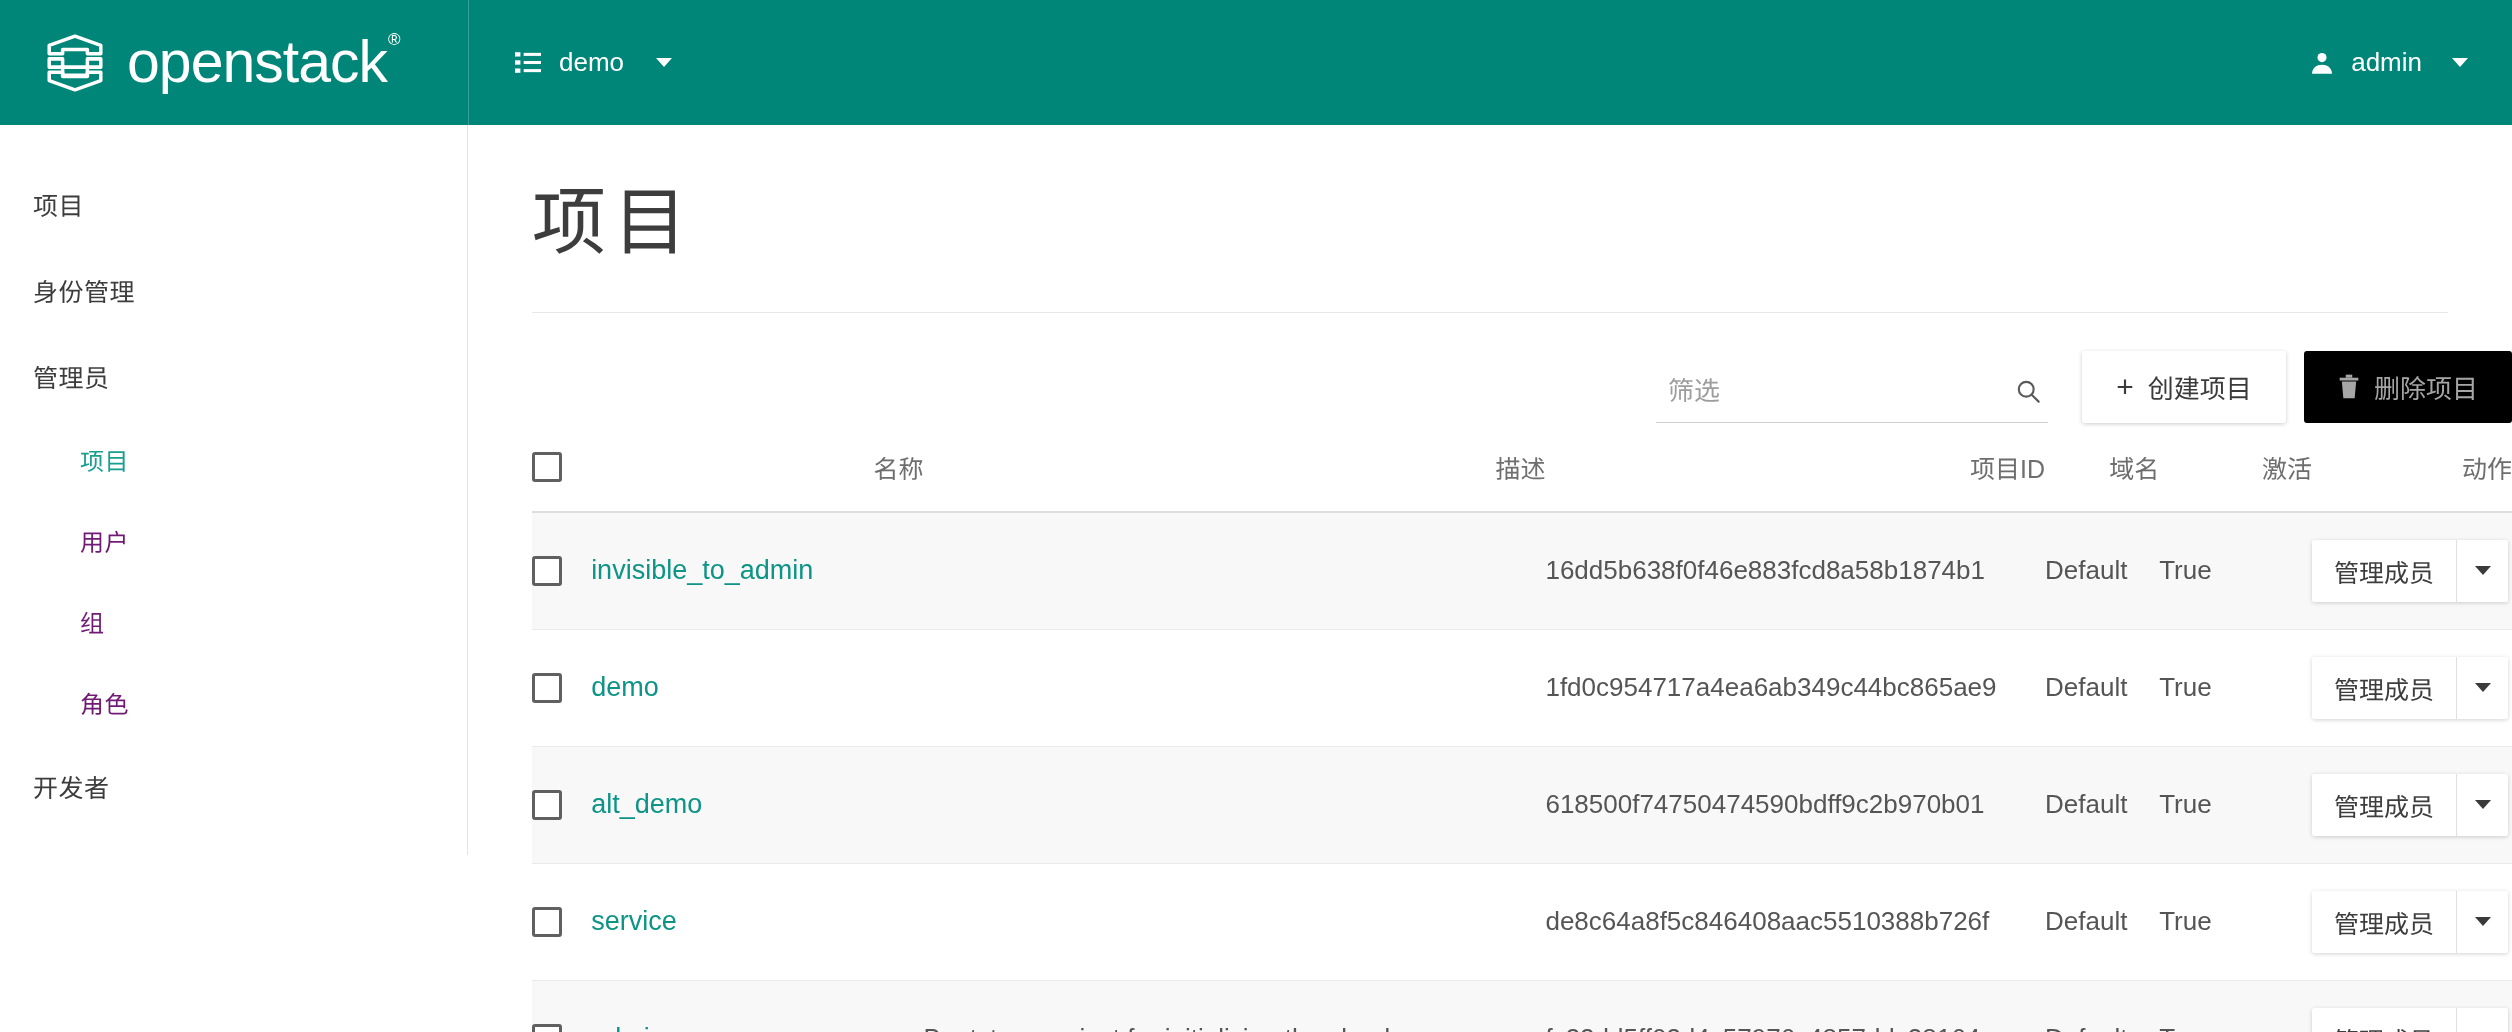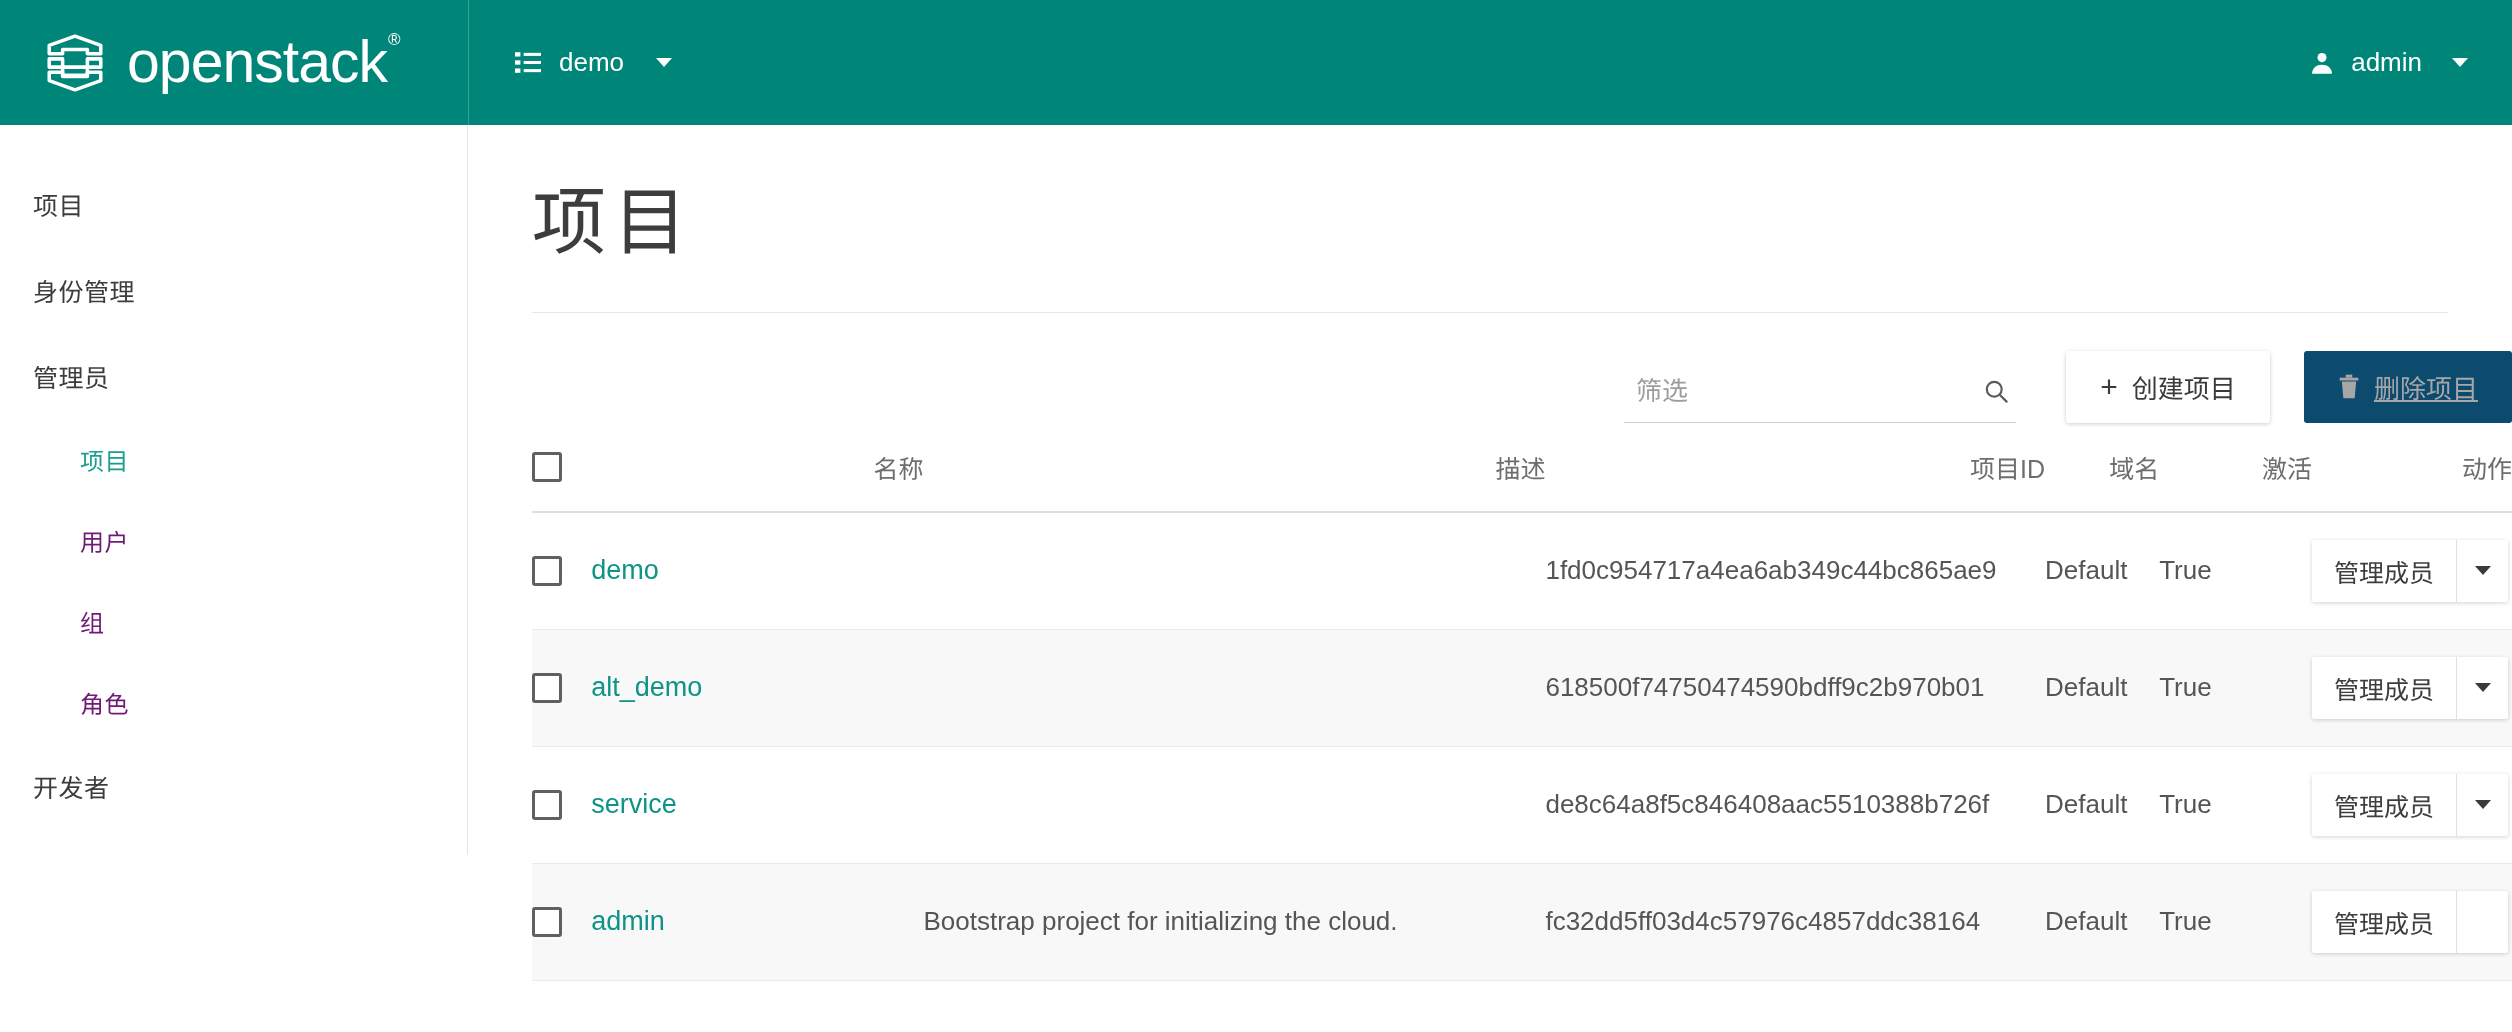--- a/index.html
+++ b/index.html
@@ -133,21 +133,21 @@
     margin-top: 42px;
     border-bottom: 1px solid #e8e8e8;
   }
 
   
   .toolbar {
     display: flex;
     align-items: flex-end;
     justify-content: flex-end;
     padding: 38px 0 0 64px;
-    gap: 16px;
+    gap: 0;
   }
   .filter-box {
     position: relative;
     width: 392px;
     border-bottom: 1px solid #cfcfcf;
     padding: 0 6px 15px 12px;
     display: flex;
     align-items: center;
   }
   .filter-input {
@@ -178,27 +178,26 @@
   }
   .btn-create {
     background: #ffffff;
     color: #3b3b3b;
     box-shadow: 0 1px 4px rgba(0,0,0,0.20);
     border-radius: 3px;
     margin-left: 34px;
     min-width: 204px;
   }
   .btn-delete {
-    background: #0c4a6e;
+    background: #000000;
     color: #a6a6a6;
     border-radius: 3px;
     margin-left: 18px;
     cursor: default;
     min-width: 208px;
-    text-decoration: underline;
   }
   .plus-glyph { font-size: 30px; line-height: 1; font-weight: 400; }
   .trash-icon { width: 22px; height: 25px; display:block; }
 
   
   .table-wrap { padding: 0 0 0 64px; }
   table.projects {
     width: 100%;
     border-collapse: collapse;
     table-layout: fixed;
@@ -398,78 +397,96 @@
             <th>名称</th>
             <th>描述</th>
             <th>项目ID</th>
             <th>域名</th>
             <th>激活</th>
             <th>动作</th>
           </tr>
         </thead>
         <tbody>
 
-
-          <tr>
+          <tr class="striped">
             <td>
                 <span class="chk"></span>
               </td>
-            <td><a class="proj-link">demo</a></td>
+            <td><a class="proj-link">invisible_to_admin</a></td>
             <td class="cell-desc"></td>
-            <td class="mono-id">1fd0c954717a4ea6ab349c44bc865ae9</td>
+            <td class="mono-id">16dd5b638f0f46e883fcd8a58b1874b1</td>
             <td class="cell-plain">Default</td>
             <td class="cell-plain">True</td>
             <td>
               <span class="split-btn">
                 <button class="split-main">管理成员</button>
                 <button class="split-toggle">
                     <span class="caret-dark"></span>
                   </button>
               </span>
             </td>
           </tr>
 
-          <tr class="striped">
+          <tr>
             <td>
                 <span class="chk"></span>
               </td>
-            <td><a class="proj-link">alt_demo</a></td>
+            <td><a class="proj-link">demo</a></td>
             <td class="cell-desc"></td>
-            <td class="mono-id">618500f74750474590bdff9c2b970b01</td>
+            <td class="mono-id">1fd0c954717a4ea6ab349c44bc865ae9</td>
             <td class="cell-plain">Default</td>
             <td class="cell-plain">True</td>
             <td>
               <span class="split-btn">
                 <button class="split-main">管理成员</button>
                 <button class="split-toggle">
                     <span class="caret-dark"></span>
                   </button>
               </span>
             </td>
           </tr>
 
-          <tr>
+          <tr class="striped">
             <td>
                 <span class="chk"></span>
               </td>
-            <td><a class="proj-link">service</a></td>
+            <td><a class="proj-link">alt_demo</a></td>
             <td class="cell-desc"></td>
-            <td class="mono-id">de8c64a8f5c846408aac5510388b726f</td>
+            <td class="mono-id">618500f74750474590bdff9c2b970b01</td>
             <td class="cell-plain">Default</td>
             <td class="cell-plain">True</td>
             <td>
               <span class="split-btn">
                 <button class="split-main">管理成员</button>
                 <button class="split-toggle">
                     <span class="caret-dark"></span>
                   </button>
               </span>
             </td>
           </tr>
 
+          <tr>
+            <td>
+                <span class="chk"></span>
+              </td>
+            <td><a class="proj-link">service</a></td>
+            <td class="cell-desc"></td>
+            <td class="mono-id">de8c64a8f5c846408aac5510388b726f</td>
+            <td class="cell-plain">Default</td>
+            <td class="cell-plain">True</td>
+            <td>
+              <span class="split-btn">
+                <button class="split-main">管理成员</button>
+                <button class="split-toggle">
+                    <span class="caret-dark"></span>
+                  </button>
+              </span>
+            </td>
+          </tr>
+
           <tr class="striped">
             <td>
                 <span class="chk"></span>
               </td>
             <td><a class="proj-link">admin</a></td>
             <td class="cell-desc">Bootstrap project for initializing the cloud.</td>
             <td class="mono-id">fc32dd5ff03d4c57976c4857ddc38164</td>
             <td class="cell-plain">Default</td>
             <td class="cell-plain">True</td>
             <td>

